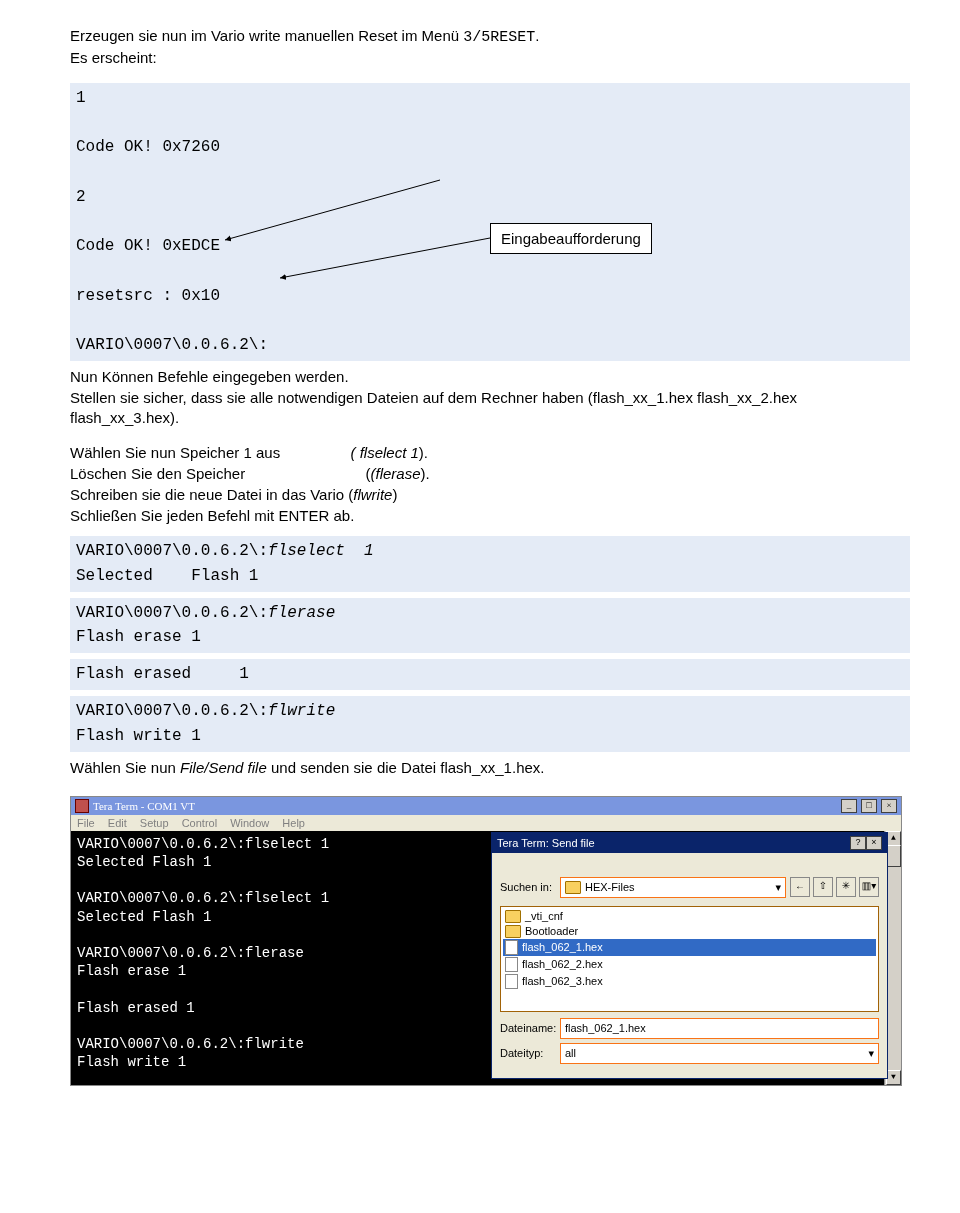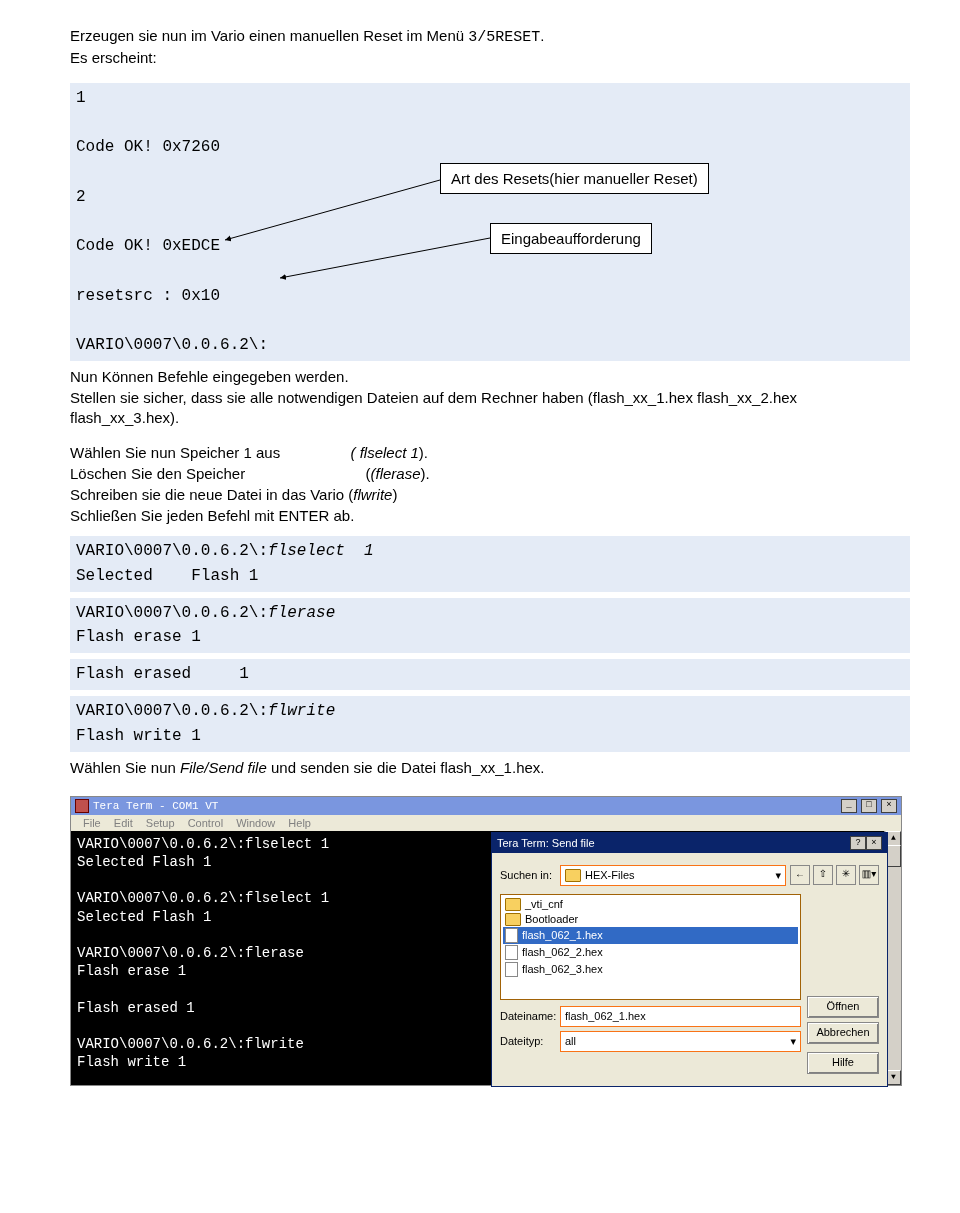--- a/index.html
+++ b/index.html
@@ -50,37 +50,37 @@
     width: 830px;
     border: 1px solid #888;
     background: #000;
     position: relative;
     font-family: "Courier New", monospace;
   }
   .ss-titlebar {
     background: linear-gradient(#0a246a, #a6caf0);
     background: #7a96df;
     color: #fff;
-    font-family: Liberation Mono, monospace;
+    font-family: Liberation Serif, serif;
     font-size: 11px;
     padding: 2px 4px;
     display:flex;
     align-items:center;
     gap:4px;
   }
   .ss-titlebar .spacer{flex:1}
   .winbtn {
     width:14px;height:12px;border:1px solid #404040;background:#d4d0c8;display:inline-block;font-size:9px;text-align:center;line-height:10px;color:#000;
   }
   .ss-menubar {
     background: #ece9d8;
     color: #808080;
     font-family: Tahoma, sans-serif;
     font-size: 11px;
-    padding: 2px 12px;
+    padding: 2px 6px;
   }
   .ss-menubar span { margin-right: 10px; }
   .ss-terminal {
     background:#000;
     color:#fff;
     padding: 4px 6px 10px 6px;
     font-size: 14px;
     line-height: 1.3;
     white-space: pre;
     height: 240px;
@@ -104,21 +104,21 @@
     color:#000;
     z-index:10;
   }
   .dlg-title {
     background:#0a246a;
     color:#fff;
     padding:3px 5px;
     display:flex;align-items:center;justify-content:center;
   }
   .dlg-title .spacer{flex:1}
-  .dlg-body{padding:8px 8px 10px 8px}
+  .dlg-body{padding:20px 8px 10px 8px}
   .row{display:flex;align-items:center;margin:4px 0}
   .row label{width:60px}
   .combo{flex:1;background:#fff;border:1px solid #f97316;padding:1px 4px;height:17px;display:flex;align-items:center;gap:4px;}
   .filelist{
     margin:4px 0 6px 70px;
     background:#fff;border:1px solid #a16207;height:100px;overflow:hidden;padding:2px;
   }
   .filelist .fitem{display:flex;align-items:center;gap:4px;padding:1px 2px}
   .filelist .fitem.sel{background:#316ac5;color:#fff}
   .btn{
@@ -131,40 +131,37 @@
   .group{border:1px solid #888;padding:6px;margin-top:8px;position:relative}
   .group .legend{position:absolute;top:-7px;left:6px;background:#ece9d8;padding:0 3px;font-size:11px}
   .toolbar-icons{display:flex;gap:3px;margin-left:4px}
   .ticon{width:18px;height:18px;border:1px solid #888;background:#ece9d8;font-size:10px;text-align:center;line-height:16px}
   input[type=checkbox]{margin:0 4px 0 0;vertical-align:middle}
 </style>
 </head>
 <body>
 
 <p>
-  <span>Erzeugen sie nun im Vario einen manuellen Reset im Menü </span><span class="mono">3/5RESET</span><span>.</span><br>
+  <span>Erzeugen sie nun im Vario write manuellen Reset im Menü </span><span class="mono">3/5RESET</span><span>.</span><br>
   <span>Es erscheint:</span>
 </p>
 
 <div class="rel">
   <div class="codeblock mono"><span>1</span>
 
 <span>Code OK! 0x7260</span>
 
 <span>2</span>
 
 <span>Code OK! 0xEDCE</span>
 
 <span>resetsrc : 0x10</span>
 
 <span>VARIO\0007\0.0.6.2\:</span></div>
 
-  <div class="callout" style="top:80px;left:370px">
-    <span>Art des Resets(hier manueller Reset)</span>
-  </div>
   <div class="callout" style="top:140px;left:420px">
     <span>Eingabeaufforderung</span>
   </div>
   <svg class="arrow" width="500" height="220">
     <defs>
       <marker id="ah" markerWidth="8" markerHeight="8" refX="6" refY="3" orient="auto">
         <path d="M0,0 L6,3 L0,6 Z" fill="#000"></path>
       </marker>
     </defs>
     <line x1="370" y1="97" x2="155" y2="157" stroke="#000" stroke-width="1" marker-end="url(#ah)"></line>
@@ -296,23 +293,16 @@
           </div>
           <div class="row">
             <label>Dateityp:</label>
             <div class="combo">
                 <span>all</span>
                 <span style="flex:1"></span>
                 <span>▾</span>
               </div>
           </div>
         </div>
-        <div class="rightcol">
-          <div style="height:104px"></div>
-          <div class="btn"><span>Öffnen</span></div>
-          <div class="btn"><span>Abbrechen</span></div>
-          <div style="height:4px"></div>
-          <div class="btn"><span>Hilfe</span></div>
-        </div>
       </div>
     </div>
   </div>
 </div>
 
 </body></html>

